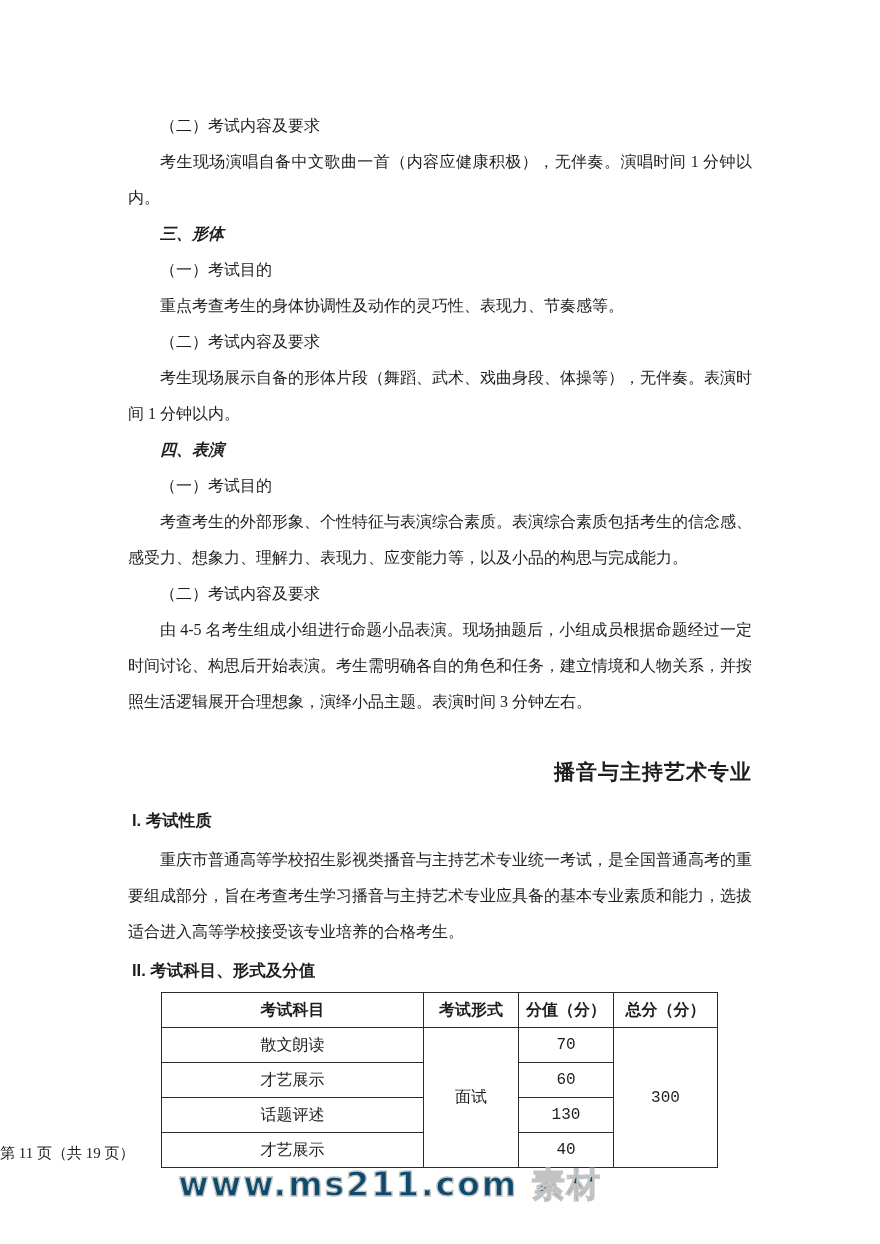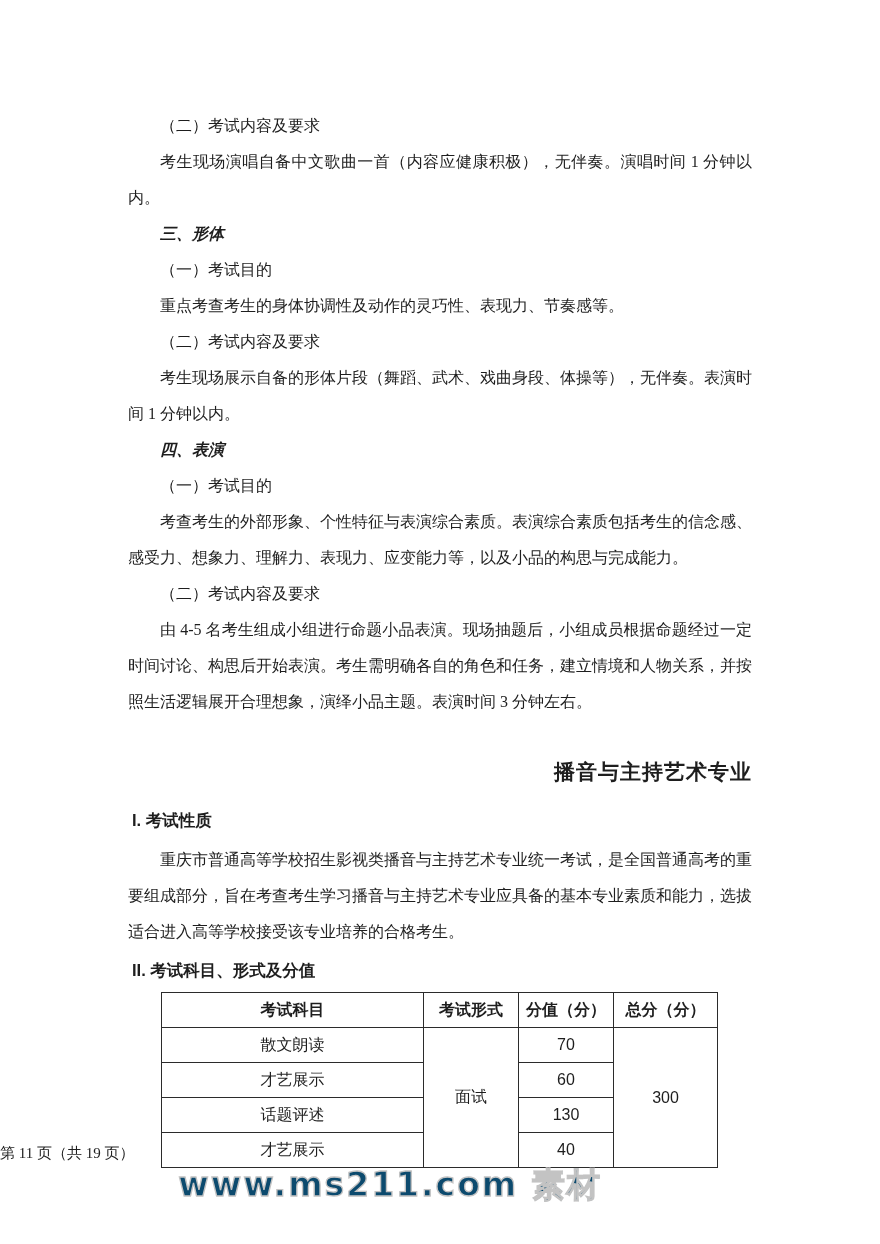--- a/index.html
+++ b/index.html
@@ -71,21 +71,21 @@
   }
   table.score th {
     height: 34px;
     font-size: 16px;
     font-weight: bold;
     font-family: "Liberation Sans", "DejaVu Sans", sans-serif;
   }
   table.score td {
     height: 34px;
     font-size: 16px;
-    font-family: Liberation Sans, sans-serif;
+    font-family: Liberation Mono, monospace;
   }
   .col-subject { width: 262px; }
   .col-form    { width: 95px; }
   .col-score   { width: 95px; }
   .col-total   { width: 104px; }
 
   .footer-page {
     position: absolute;
     top: 1143px;
     left: 0;

